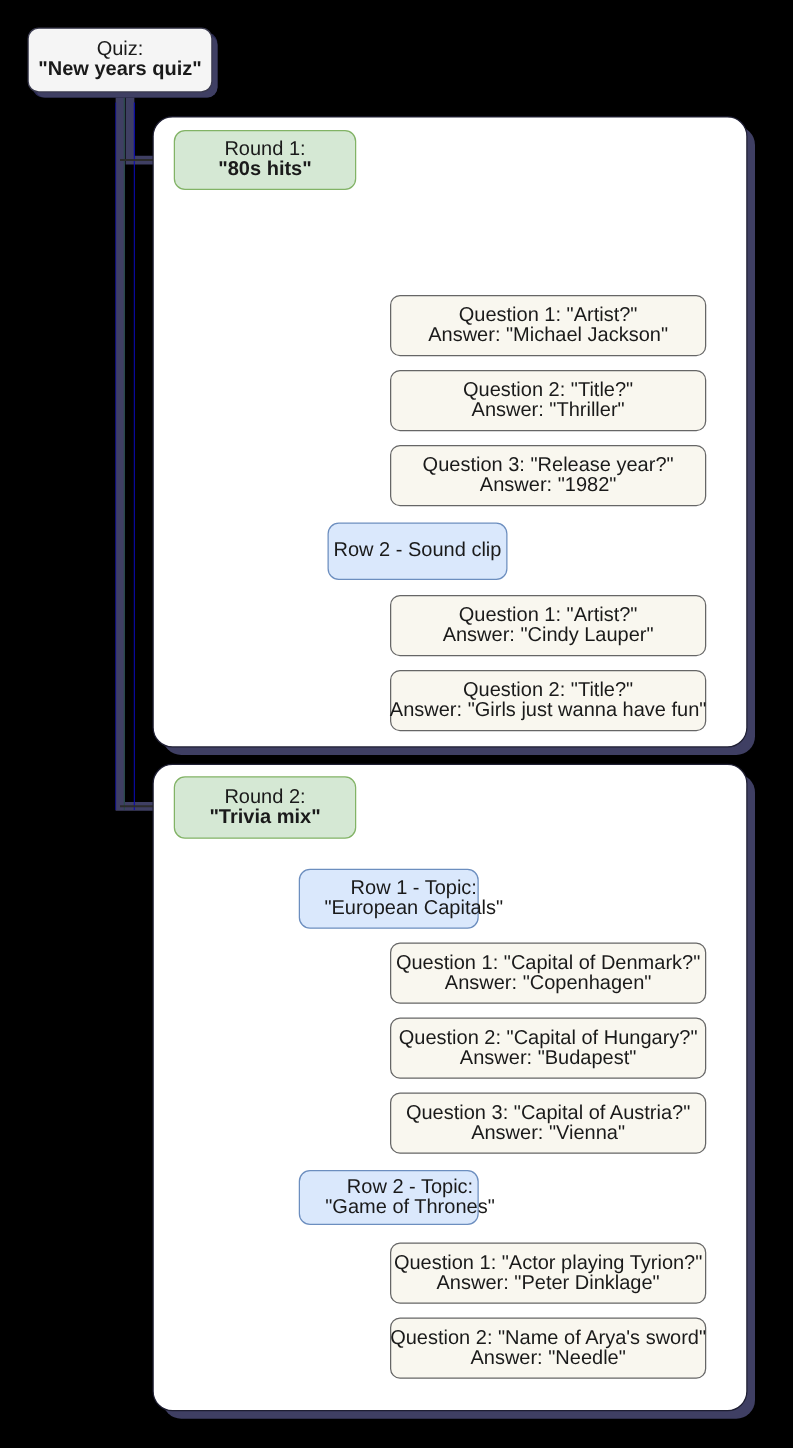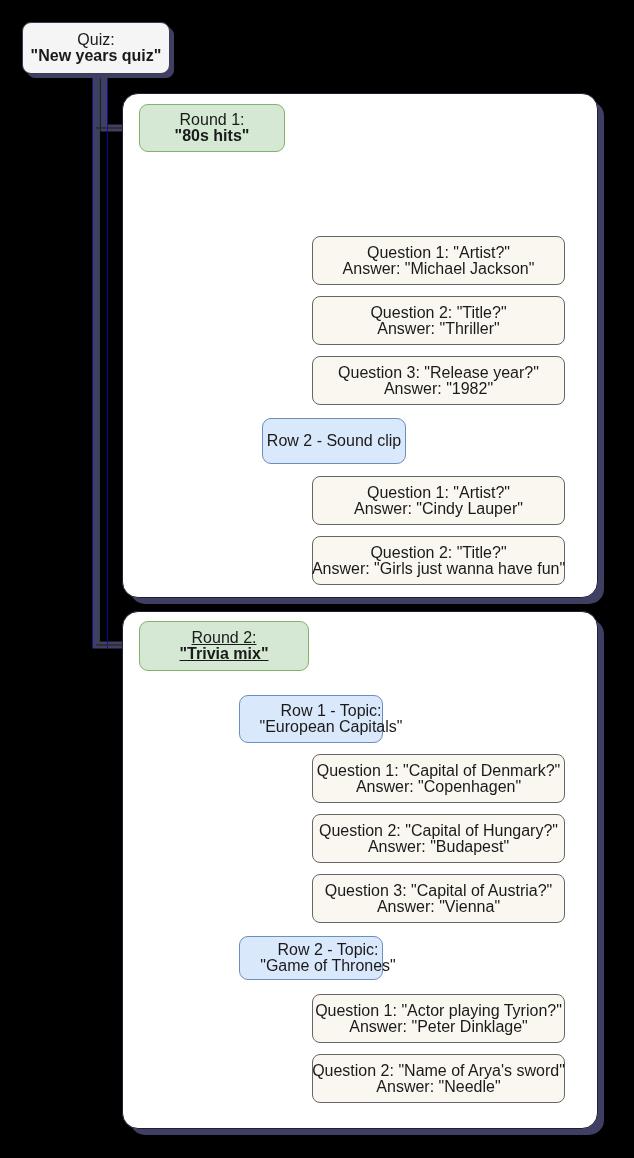--- a/index.html
+++ b/index.html
@@ -125,21 +125,21 @@
 
   <div class="node n-q" style="left:312px;top:476px;width:253px;height:49px;">
     <span class="ln">Question 1: "Artist?"</span>
     <span class="ln">Answer: "Cindy Lauper"</span>
   </div>
   <div class="node n-q" style="left:312px;top:536px;width:253px;height:49px;">
     <span class="ln">Question 2: "Title?"</span>
     <span class="ln">Answer: "Girls just wanna have fun"</span>
   </div>
 
-  <div class="node n-round" style="left:139px;top:621px;width:170px;height:50px;text-decoration:underline;">
+  <div class="node n-round" style="left:139px;top:621px;width:146px;height:50px;">
     <span class="ln">Round 2:</span>
     <span class="ln b">"Trivia mix"</span>
   </div>
 
   <div class="node n-row" style="left:239px;top:695px;width:144px;height:48px;padding-left:40px;">
     <span class="ln">Row 1 - Topic:</span>
     <span class="ln">"European Capitals"</span>
   </div>
 
   <div class="node n-q" style="left:312px;top:754px;width:253px;height:49px;">

